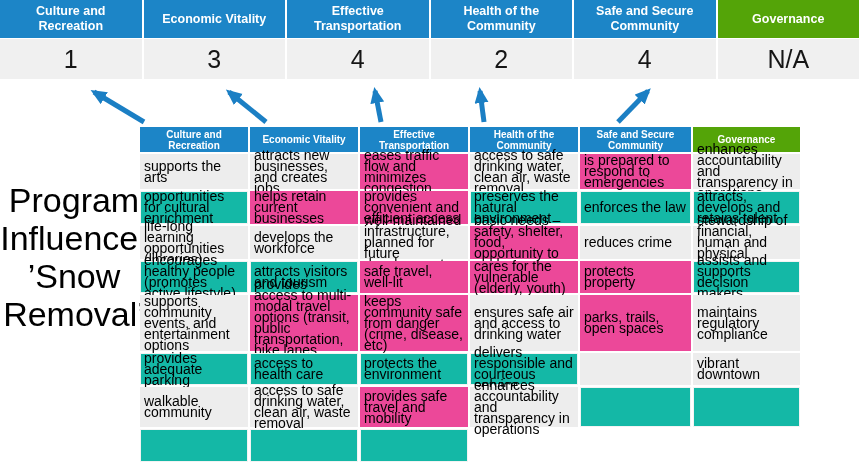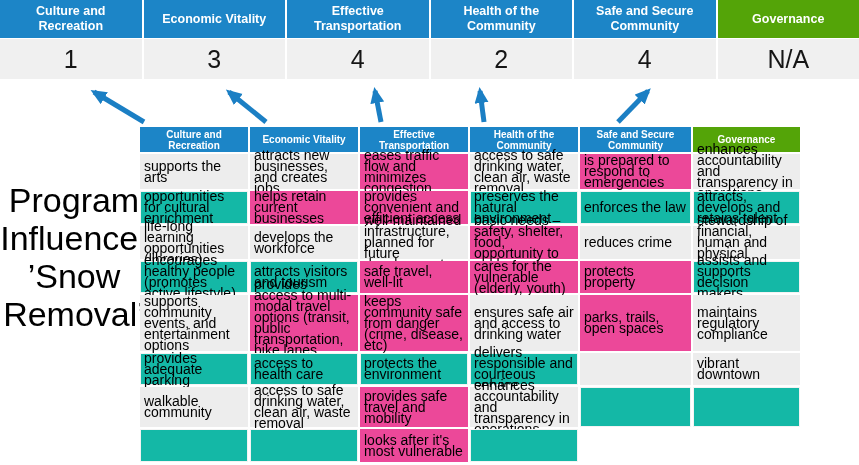--- a/index.html
+++ b/index.html
@@ -125,17 +125,16 @@
     <div class="cell" data-bg="gray">vibrant downtown</div>
     <div class="cell" data-bg="gray">walkable community</div>
     <div class="cell" data-bg="gray">access to safe drinking water, clean air, waste removal</div>
     <div class="cell" data-bg="yellow">provides safe travel and mobility</div>
     <div class="cell" data-bg="gray">enhances accountability and transparency in operations</div>
 
     <div class="cell" data-bg="white"></div>
     <div class="cell" data-bg="white"></div>
     <div class="cell" data-bg="white"></div>
     <div class="cell" data-bg="white"></div>
-    <div class="cell" data-bg="yellow">looks after it's most vulnerable</div>
     <div class="cell" data-bg="white"></div>
   </div>
 
 </div>
 
 </body></html>

